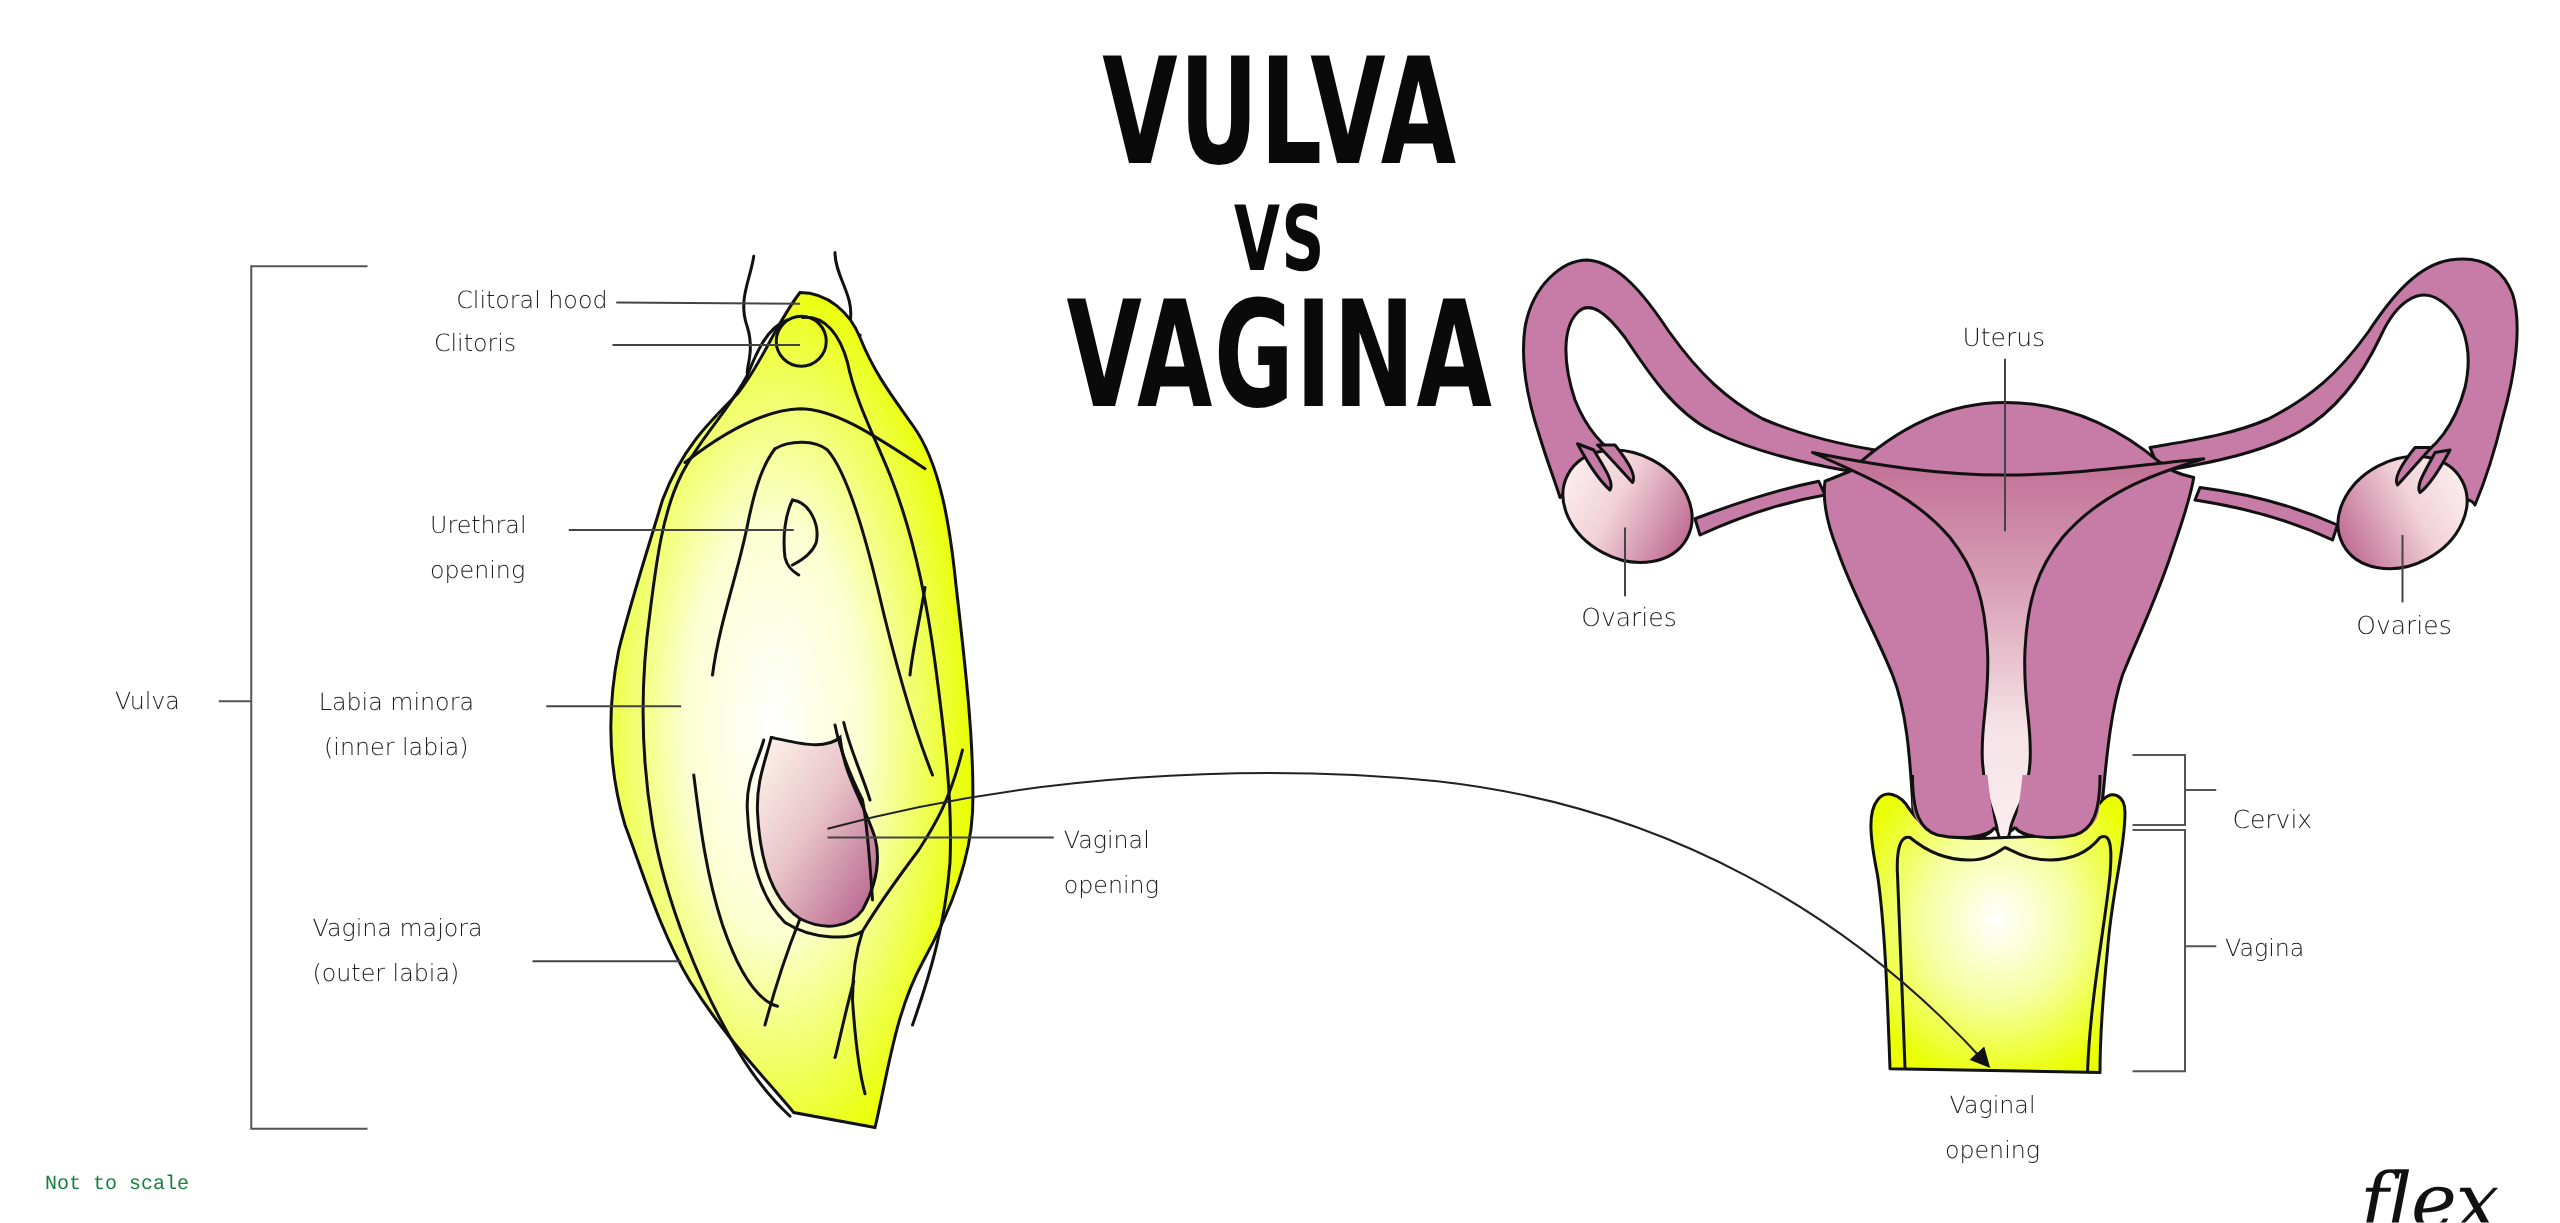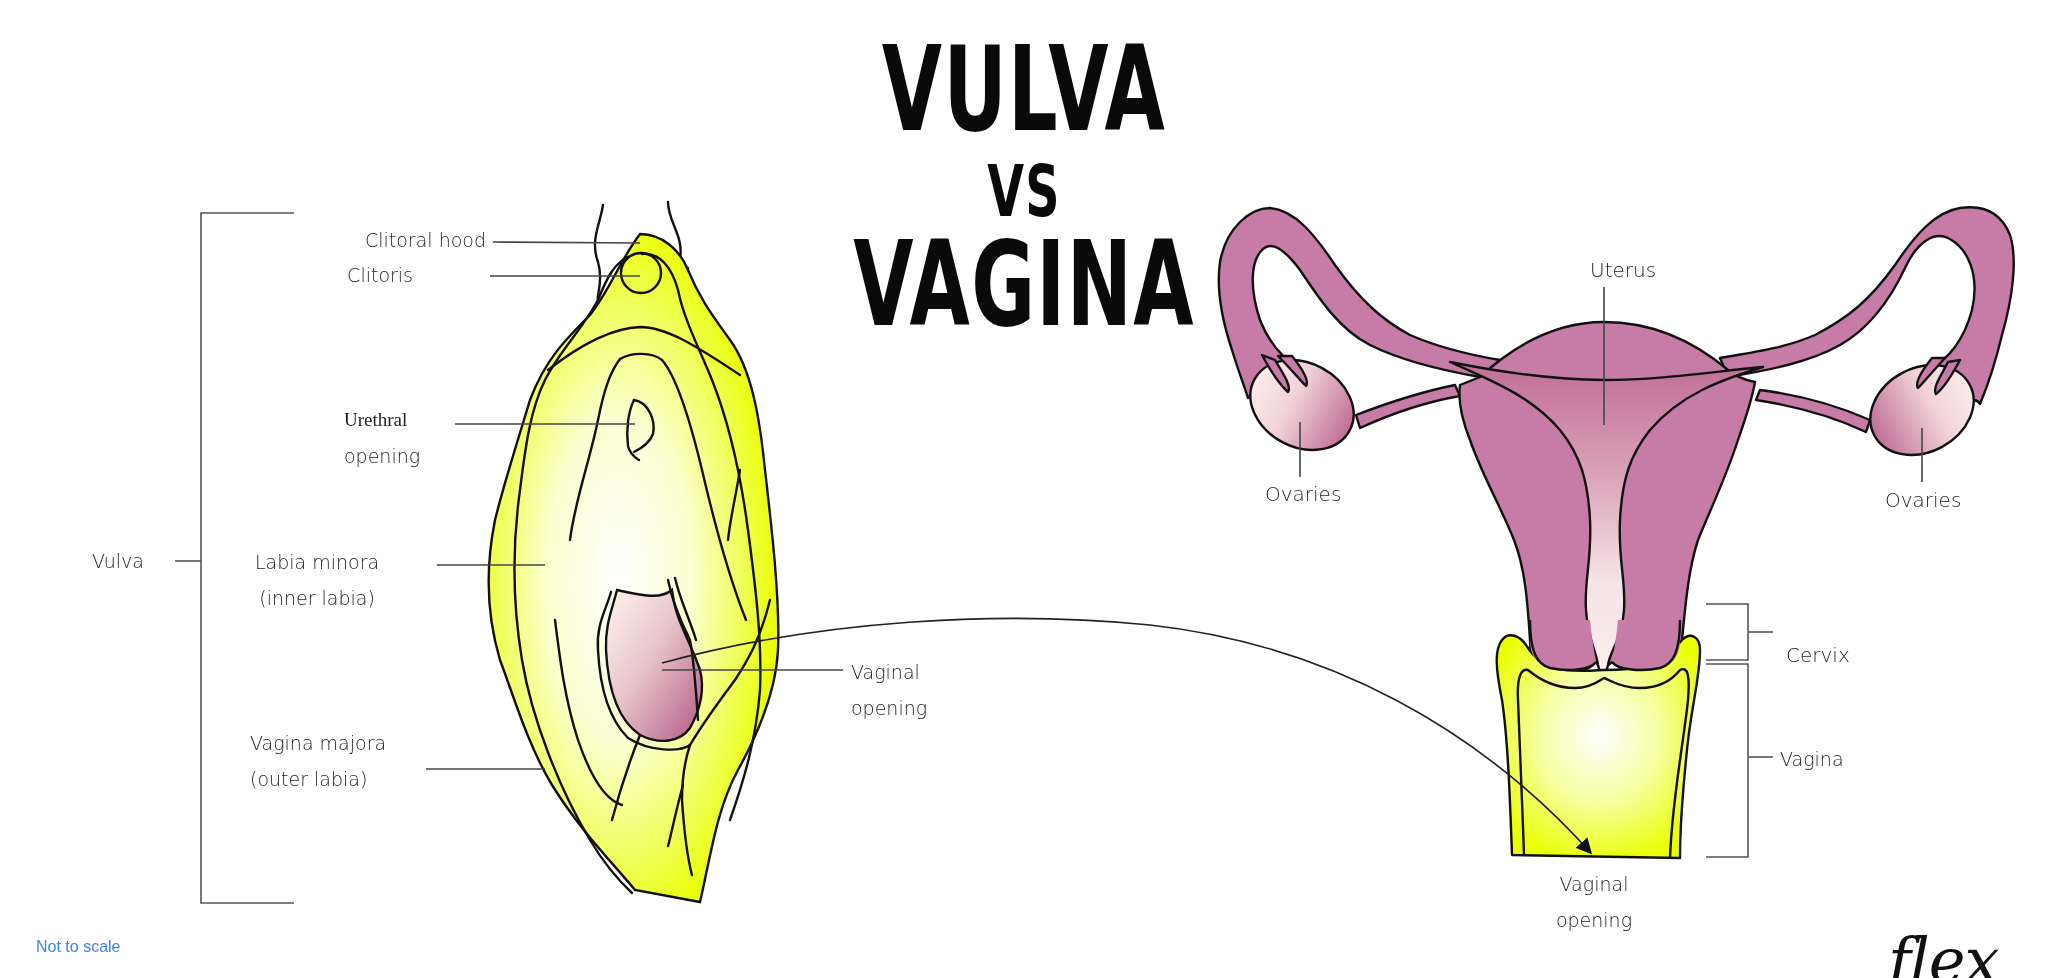--- a/index.html
+++ b/index.html
@@ -7,21 +7,21 @@
   .abs { position: absolute; }
   svg.art { position: absolute; left: 0; top: 0; width: 2048px; height: 978px; }
   .title-line { position: absolute; left: 0; width: 2048px; text-align: center; font-family: "DejaVu Sans", sans-serif; font-weight: bold; color: #0a0a0a; letter-spacing: 2px; transform-origin: center top; }
   .t1 { top: 30px; font-size: 118px; line-height: 118px; transform: scaleX(0.66); }
   .t2 { top: 155px; font-size: 72px; line-height: 72px; transform: scaleX(0.66); margin-left: 0; }
   .t3 { top: 225px; font-size: 118px; line-height: 118px; transform: scaleX(0.66); }
   .lbl { position: absolute; font-family: "DejaVu Sans", sans-serif; font-weight: 300; font-size: 19px; line-height: 36px; color: #1e1e1e; white-space: nowrap; }
   .lbl-r { text-align: right; }
   .lbl-c { text-align: center; }
   .small { font-size: 20px; line-height: 24px; }
-  .mono { position: absolute; font-family: Liberation Sans, sans-serif; font-size: 16px; color: #3b82f6; }
+  .mono { position: absolute; font-family: Liberation Mono, monospace; font-size: 16px; color: #15803d; }
   .logo { position: absolute; font-family: "DejaVu Serif", serif; font-style: italic; font-size: 62px; color: #111; letter-spacing: -1px; }
 </style>
 </head>
 <body>
 
 <svg class="art" viewBox="0 0 2048 978">
   <defs>
     <radialGradient id="vulvaGrad" cx="0.45" cy="0.52" r="0.55">
       <stop offset="0" stop-color="#ffffff"></stop>
       <stop offset="0.45" stop-color="#fbffd0"></stop>
@@ -161,40 +161,40 @@
 <div class="title-line t1">VULVA</div>
 <div class="title-line t2">VS</div>
 <div class="title-line t3">VAGINA</div>
 
 <div class="lbl" style="left:92px; top:543px;">Vulva</div>
 
 <div class="lbl lbl-r" style="right:1562px; top:222px;">Clitoral hood</div>
 <div class="lbl lbl-r" style="right:1635px; top:257px;">Clitoris</div>
 
 <div class="abs" style="left:344px; top:402px;">
-  <div class="lbl" style="position:relative;font-family:Liberation Serif, serif;">Urethral</div>
+  <div class="lbl" style="position:relative;">Urethral</div>
   <div class="lbl" style="position:relative;">opening</div>
 </div>
 
 <div class="abs" style="left:255px; top:544px;">
   <div class="lbl" style="position:relative;">Labia minora</div>
   <div class="lbl" style="position:relative;text-align:center;">(inner labia)</div>
 </div>
 
 <div class="abs" style="left:250px; top:725px;">
   <div class="lbl" style="position:relative;">Vagina majora</div>
   <div class="lbl" style="position:relative;">(outer labia)</div>
 </div>
 
 <div class="abs" style="left:851px; top:654px;">
   <div class="lbl" style="position:relative;">Vaginal</div>
   <div class="lbl" style="position:relative;">opening</div>
 </div>
 
-<div class="lbl small" style="left:1570px; top:258px;margin-left:20px;">Uterus</div>
+<div class="lbl small" style="left:1570px; top:258px;">Uterus</div>
 <div class="lbl small" style="left:1265px; top:482px;">Ovaries</div>
 <div class="lbl small" style="left:1885px; top:488px;">Ovaries</div>
 <div class="lbl small" style="left:1786px; top:622px;margin-top:21px;">Cervix</div>
 <div class="lbl" style="left:1780px; top:741px;">Vagina</div>
 
 <div class="abs lbl-c" style="left:1535px; top:866px; width:118px;">
   <div class="lbl" style="position:relative;">Vaginal</div>
   <div class="lbl" style="position:relative;">opening</div>
 </div>
 

